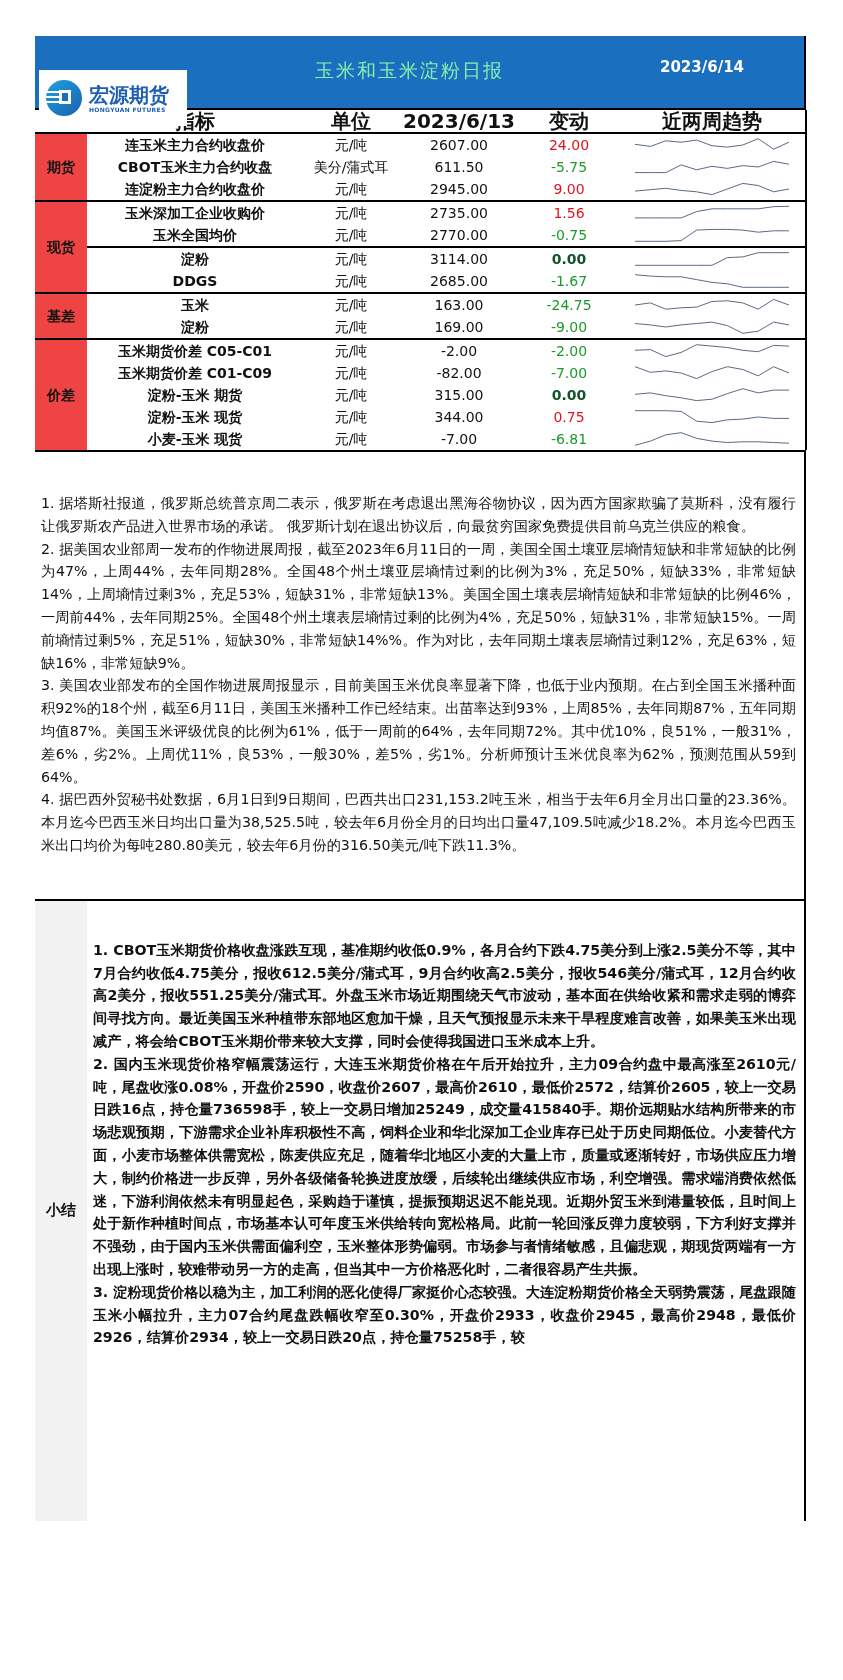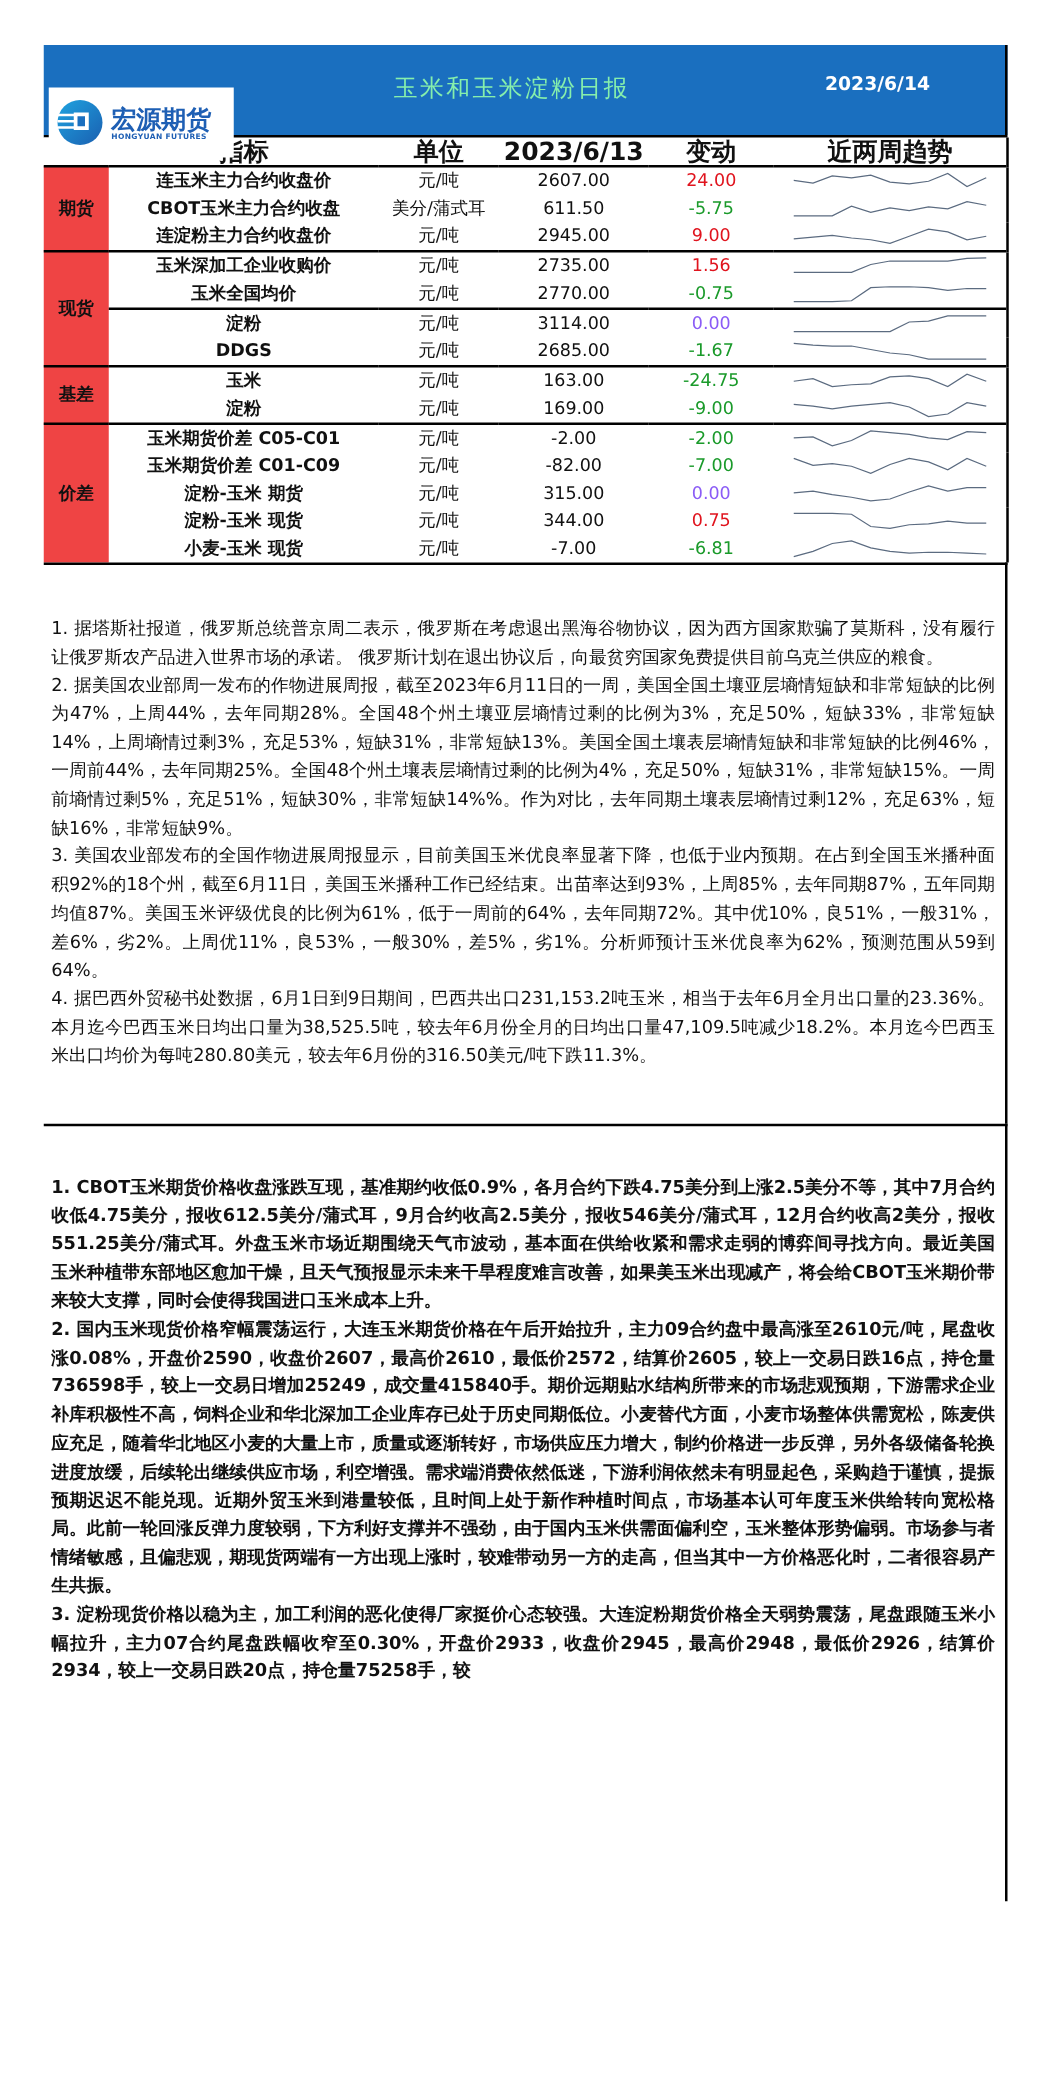--- a/index.html
+++ b/index.html
@@ -25,21 +25,21 @@
   .col-val { width: 120px; }
   .col-chg { width: 100px; }
   .col-trend { width: 187px; border-right: 2px solid #000; }
   tr.head td { font-weight: bold; font-size: 20px; height: 22px; }
   tr.head td.col-cat { background: #fff; }
   tr.sec-start td { border-top: 2px solid #000; text-align: center; }
   tr.sub-start td.col-name, tr.sub-start td.col-unit, tr.sub-start td.col-val,
   tr.sub-start td.col-chg, tr.sub-start td.col-trend { border-top: 2px solid #000; }
   .up { color: #e0141e; }
   .down { color: #1a9a2a; }
-  .flat { color: #8b5cf6; }
+  .flat { color: #14532d; font-weight: bold; }
   svg.spark { display: block; margin: 0 auto; }
 
   .text-section { display: flex; border-top: 2px solid #000; border-right: 2px solid #000; }
   .text-cat { width: 52px; background: #f2f2f2; display: flex; align-items: center; justify-content: center;
               font-weight: bold; font-size: 15px; flex-shrink: 0; }
   .text-body { flex: 1; padding: 0 8px 0 6px; font-size: 14.2px; line-height: 22.8px; text-align: justify; }
   .news .text-body { padding-top: 40px; padding-bottom: 42px; }
   .summary .text-body { padding-top: 38px; font-weight: bold; }
   .text-body p { margin: 0; }
 </style>
@@ -257,19 +257,20 @@
   <div class="text-section news">
     <div class="text-body">
       <p>1. 据塔斯社报道，俄罗斯总统普京周二表示，俄罗斯在考虑退出黑海谷物协议，因为西方国家欺骗了莫斯科，没有履行让俄罗斯农产品进入世界市场的承诺。 俄罗斯计划在退出协议后，向最贫穷国家免费提供目前乌克兰供应的粮食。</p>
       <p>2. 据美国农业部周一发布的作物进展周报，截至2023年6月11日的一周，美国全国土壤亚层墒情短缺和非常短缺的比例为47%，上周44%，去年同期28%。全国48个州土壤亚层墒情过剩的比例为3%，充足50%，短缺33%，非常短缺14%，上周墒情过剩3%，充足53%，短缺31%，非常短缺13%。美国全国土壤表层墒情短缺和非常短缺的比例46%，一周前44%，去年同期25%。全国48个州土壤表层墒情过剩的比例为4%，充足50%，短缺31%，非常短缺15%。一周前墒情过剩5%，充足51%，短缺30%，非常短缺14%%。作为对比，去年同期土壤表层墒情过剩12%，充足63%，短缺16%，非常短缺9%。</p>
       <p>3. 美国农业部发布的全国作物进展周报显示，目前美国玉米优良率显著下降，也低于业内预期。在占到全国玉米播种面积92%的18个州，截至6月11日，美国玉米播种工作已经结束。出苗率达到93%，上周85%，去年同期87%，五年同期均值87%。美国玉米评级优良的比例为61%，低于一周前的64%，去年同期72%。其中优10%，良51%，一般31%，差6%，劣2%。上周优11%，良53%，一般30%，差5%，劣1%。分析师预计玉米优良率为62%，预测范围从59到64%。</p>
       <p>4. 据巴西外贸秘书处数据，6月1日到9日期间，巴西共出口231,153.2吨玉米，相当于去年6月全月出口量的23.36%。本月迄今巴西玉米日均出口量为38,525.5吨，较去年6月份全月的日均出口量47,109.5吨减少18.2%。本月迄今巴西玉米出口均价为每吨280.80美元，较去年6月份的316.50美元/吨下跌11.3%。</p>
     </div>
   </div>
 
   <div class="text-section summary" style="height:620px;">
+    <div class="text-cat">小结</div>
     <div class="text-body">
       <p>1. CBOT玉米期货价格收盘涨跌互现，基准期约收低0.9%，各月合约下跌4.75美分到上涨2.5美分不等，其中7月合约收低4.75美分，报收612.5美分/蒲式耳，9月合约收高2.5美分，报收546美分/蒲式耳，12月合约收高2美分，报收551.25美分/蒲式耳。外盘玉米市场近期围绕天气市波动，基本面在供给收紧和需求走弱的博弈间寻找方向。最近美国玉米种植带东部地区愈加干燥，且天气预报显示未来干旱程度难言改善，如果美玉米出现减产，将会给CBOT玉米期价带来较大支撑，同时会使得我国进口玉米成本上升。</p>
       <p>2. 国内玉米现货价格窄幅震荡运行，大连玉米期货价格在午后开始拉升，主力09合约盘中最高涨至2610元/吨，尾盘收涨0.08%，开盘价2590，收盘价2607，最高价2610，最低价2572，结算价2605，较上一交易日跌16点，持仓量736598手，较上一交易日增加25249，成交量415840手。期价远期贴水结构所带来的市场悲观预期，下游需求企业补库积极性不高，饲料企业和华北深加工企业库存已处于历史同期低位。小麦替代方面，小麦市场整体供需宽松，陈麦供应充足，随着华北地区小麦的大量上市，质量或逐渐转好，市场供应压力增大，制约价格进一步反弹，另外各级储备轮换进度放缓，后续轮出继续供应市场，利空增强。需求端消费依然低迷，下游利润依然未有明显起色，采购趋于谨慎，提振预期迟迟不能兑现。近期外贸玉米到港量较低，且时间上处于新作种植时间点，市场基本认可年度玉米供给转向宽松格局。此前一轮回涨反弹力度较弱，下方利好支撑并不强劲，由于国内玉米供需面偏利空，玉米整体形势偏弱。市场参与者情绪敏感，且偏悲观，期现货两端有一方出现上涨时，较难带动另一方的走高，但当其中一方价格恶化时，二者很容易产生共振。</p>
       <p>3. 淀粉现货价格以稳为主，加工利润的恶化使得厂家挺价心态较强。大连淀粉期货价格全天弱势震荡，尾盘跟随玉米小幅拉升，主力07合约尾盘跌幅收窄至0.30%，开盘价2933，收盘价2945，最高价2948，最低价2926，结算价2934，较上一交易日跌20点，持仓量75258手，较</p>
     </div>
   </div>
 </div>
 
 </body></html>

